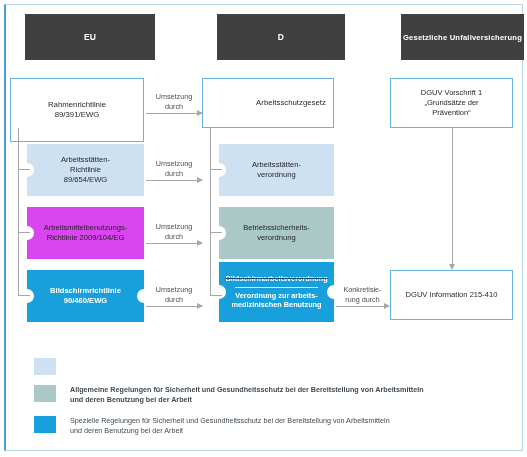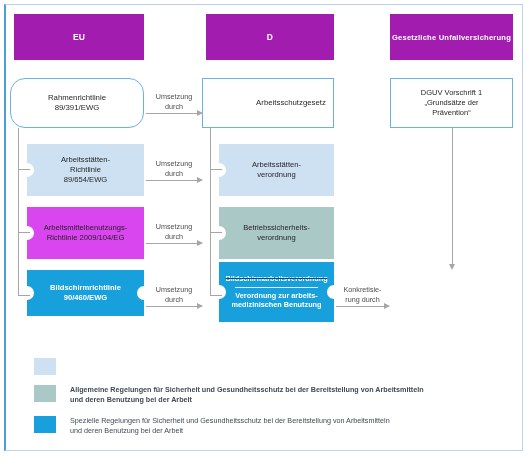--- a/index.html
+++ b/index.html
@@ -21,29 +21,30 @@
     width:519px; height:447px;
     border:1px solid #b9d4e8;
     border-left:2px solid #4a9fd4;
     box-sizing:border-box;
     background:#ffffff;
   }
 
   
   .hdr{
     position:absolute;
-    background:#a21caf;
+    background:#404040;
     color:#ffffff;
     font-weight:bold;
     display:flex;
     align-items:center;
     justify-content:center;
     text-align:center;
     letter-spacing:.2px;
     box-sizing:border-box;
+    margin-left:11px;
   }
 
   
   .node{
     position:absolute;
     box-sizing:border-box;
     display:flex;
     flex-direction:column;
     align-items:center;
     justify-content:center;
@@ -158,39 +159,39 @@
   </div>
 
   <div class="hdr" style="left:206px;top:14px;width:128px;height:46px;font-size:8.5px;">
     <span>D</span>
   </div>
 
   <div class="hdr" style="left:390px;top:14px;width:123px;height:46px;font-size:7.6px;">
     <span>Gesetzliche Unfallversicherung</span>
   </div>
 
-  <div class="node outline" style="left:10px;top:78px;width:134px;height:50px;font-size:7.8px;border-radius:15px;">
+  <div class="node outline" style="left:10px;top:78px;width:134px;height:64px;font-size:7.8px;">
     <span class="ln">Rahmenrichtlinie</span>
     <span class="ln">89/391/EWG</span>
   </div>
 
   <div class="node" style="left:27px;top:144px;width:117px;height:52px;font-size:7.6px;background:#cde1f2;">
     <div class="notch"></div>
     <span class="ln">Arbeitsstätten-</span>
     <span class="ln">Richtlinie</span>
     <span class="ln">89/654/EWG</span>
   </div>
 
   <div class="node" style="left:27px;top:207px;width:117px;height:52px;font-size:7.6px;background:#d946ef;">
     <div class="notch"></div>
     <span class="ln">Arbeitsmittelbenutzungs-</span>
     <span class="ln">Richtlinie 2009/104/EG</span>
   </div>
 
-  <div class="node" style="left:27px;top:270px;width:117px;height:46px;font-size:7.6px;background:#18a0dc;color:#ffffff;font-weight:bold;">
+  <div class="node" style="left:27px;top:270px;width:117px;height:52px;font-size:7.6px;background:#18a0dc;color:#ffffff;font-weight:bold;">
     <div class="notch"></div>
     <div class="notch right"></div>
     <span class="ln">Bildschirmrichtlinie</span>
     <span class="ln">90/460/EWG</span>
   </div>
 
   <div class="trunk" style="left:18px;top:128px;height:168px;"></div>
   <div class="branch" style="left:18px;top:169px;width:12px;"></div>
   <div class="branch" style="left:18px;top:232px;width:12px;"></div>
   <div class="branch" style="left:18px;top:295px;width:12px;"></div>
@@ -224,20 +225,23 @@
   <div class="branch" style="left:210px;top:169px;width:12px;"></div>
   <div class="branch" style="left:210px;top:232px;width:12px;"></div>
   <div class="branch" style="left:210px;top:295px;width:12px;"></div>
 
   <div class="node outline" style="left:390px;top:78px;width:123px;height:50px;font-size:7.5px;">
     <span class="ln">DGUV Vorschrift 1</span>
     <span class="ln">„Grundsätze der</span>
     <span class="ln">Prävention“</span>
   </div>
 
+  <div class="node outline" style="left:390px;top:270px;width:123px;height:50px;font-size:7.6px;">
+    <span class="ln">DGUV Information 215-410</span>
+  </div>
 
   <div class="vline" style="left:452px;top:128px;height:136px;"></div>
 
   <div class="conn" style="left:146px;top:88px;width:56px;height:30px;">
     <div class="clabel" style="font-size:7.2px;">
       <span>Umsetzung</span><br>
       <span>durch</span>
     </div>
     <div class="cline" style="width:56px;"></div>
   </div>

